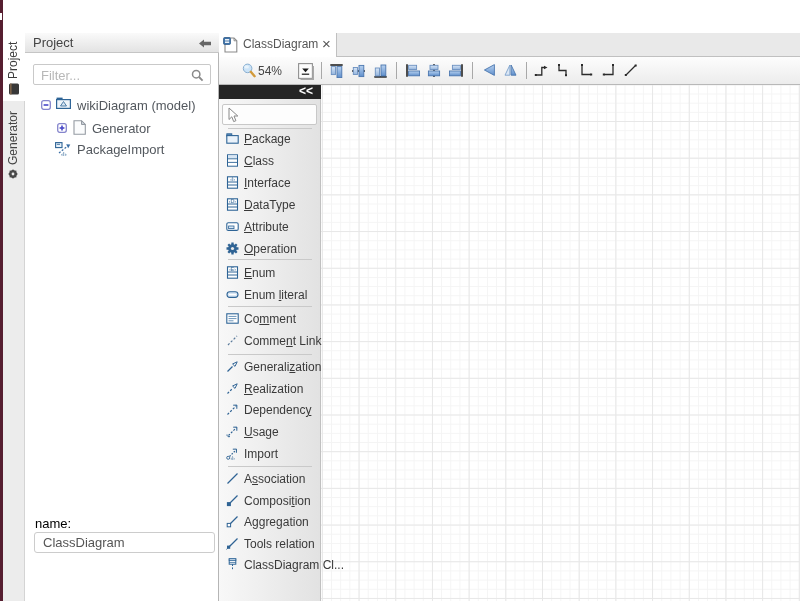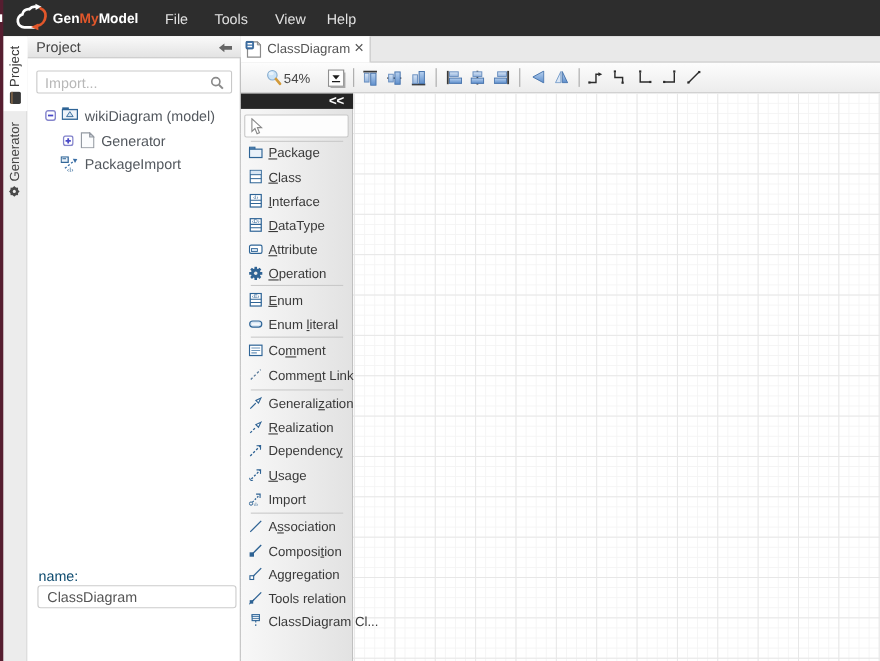--- a/index.html
+++ b/index.html
@@ -57,52 +57,39 @@
 
 #palette{position:absolute;left:219px;top:85px;width:102px;height:516px;background:linear-gradient(to right,#f8f8f8,#e2e2e2);border-right:1px solid #c0c0c0;}
 #palhead{position:absolute;left:0;top:0;width:102px;height:14px;background:#252525;color:#fff;font-size:12px;font-weight:bold;text-align:right;padding-right:8px;line-height:12px;letter-spacing:0px;}
 #curbtn{position:absolute;left:3px;top:19px;width:95px;height:21px;background:#fdfdfd;border:1px solid #c8c8c8;border-radius:2px;}
 .pitem{position:absolute;left:0;width:102px;height:18px;}
 .pitem .ic{position:absolute;left:7px;top:2px;}
 .pitem .lb{position:absolute;left:25px;top:2px;font-size:12px;color:#3a3a3a;white-space:nowrap;}
 .psep{position:absolute;left:9px;width:84px;height:1px;background:#c9c9c9;}
 
 
-#nlabel{position:absolute;left:10px;top:483px;font-size:13px;color:#0c4a6e;}
+#nlabel{position:absolute;left:10px;top:483px;font-size:13px;color:#000000;}
 #ninput{position:absolute;left:9px;top:499px;width:181px;height:21px;border:1px solid #ccc;border-radius:3px;background:#fff;font-size:13px;color:#555;line-height:19px;padding-left:8px;}
 </style>
 </head>
 <body>
 <div id="app">
 <svg width="0" height="0" style="position:absolute">
 <defs>
 <linearGradient id="bg" x1="0" y1="0" x2="0" y2="1">
           <stop offset="0" stop-color="#b9d2f0"></stop>
           <stop offset="1" stop-color="#5f8fcc"></stop>
         </linearGradient>
 <linearGradient id="bgl" x1="0" y1="0" x2="0" y2="1">
           <stop offset="0" stop-color="#d9e6f6"></stop>
           <stop offset="1" stop-color="#93b4dd"></stop>
         </linearGradient>
 </defs>
 </svg>
 
-<div id="topbar">
-  <svg style="position:absolute;left:12px;top:3px" width="32" height="26" viewBox="0 0 32 26">
-    <path d="M19.2,21.8 H10.2 a6,6 0 0 1 -1.9,-11.7 a5.7,5.7 0 0 1 6.3,-4.7 a6.9,6.9 0 0 1 6.9,-2.2" stroke="#fff" stroke-width="2.5" fill="none" stroke-linecap="round"></path>
-    <polygon points="20.2,0.4 25.8,3.1 20.4,6.2" fill="#fff"></polygon>
-    <path d="M25,4.7 a6.9,6.9 0 0 1 4.4,6.9 c-0.3,4.4 -3.3,8 -7.3,8.8" stroke="#e2572b" stroke-width="2.5" fill="none" stroke-linecap="round"></path>
-    <polygon points="16.2,21.6 22.8,18.4 22.9,24.6" fill="#e2572b"></polygon>
-  </svg>
-  <div id="brand">Gen<span class="my">My</span>Model</div>
-  <div class="menu" style="left:150px">File</div>
-  <div class="menu" style="left:195px">Tools</div>
-  <div class="menu" style="left:250px">View</div>
-  <div class="menu" style="left:297px">Help</div>
-</div>
 
 <div id="lstrip"></div>
 <div id="vtab1"></div>
 <div class="vtext" style="left:6px;top:79px;">Project</div>
 <svg class="abs" style="left:8px;top:83px;z-index:3" width="12" height="12" viewBox="0 0 12 12">
       <rect x="1" y="0.5" width="10" height="11" rx="1.5" fill="#383838"></rect>
       <rect x="2.2" y="0.5" width="1.3" height="11" fill="#8a6a4a"></rect>
     </svg>
 <div class="vtext" style="left:6px;top:165px;color:#444;">Generator</div>
 <svg class="abs" style="left:7px;top:168px" width="12" height="12" viewBox="0 0 12 12">
@@ -112,21 +99,21 @@
  <circle cx="6" cy="6" r="1.4" fill="#ececec"></circle>
 </svg>
 
 <div id="ppanel">
   <div class="phead" style="top:0;">Project
     <svg class="arr" width="12" height="9" viewBox="0 0 12 9">
           <polygon points="0,4.5 5,0.5 5,2.8 12,2.8 12,6.2 5,6.2 5,8.5" fill="#666"></polygon>
         </svg>
   </div>
   <div id="filter">
-    <span class="ph">Import...</span>
+    <span class="ph">Filter...</span>
     <svg width="13" height="13" viewBox="0 0 13 13">
           <circle cx="5.2" cy="5.2" r="3.7" fill="none" stroke="#8a8a8a" stroke-width="1.5"></circle>
           <line x1="8" y1="8" x2="11.6" y2="11.6" stroke="#8a8a8a" stroke-width="1.8"></line>
         </svg>
   </div>
 
   <svg class="abs" style="left:16px;top:67px" width="10" height="10" viewBox="0 0 10 10">
         <rect x="0.7" y="0.7" width="8.6" height="8.6" rx="2" fill="#fff" stroke="#8585cc" stroke-width="1.3"></rect>
         <line x1="2.6" y1="5" x2="7.4" y2="5" stroke="#4848c8" stroke-width="1.6"></line>
       </svg>

